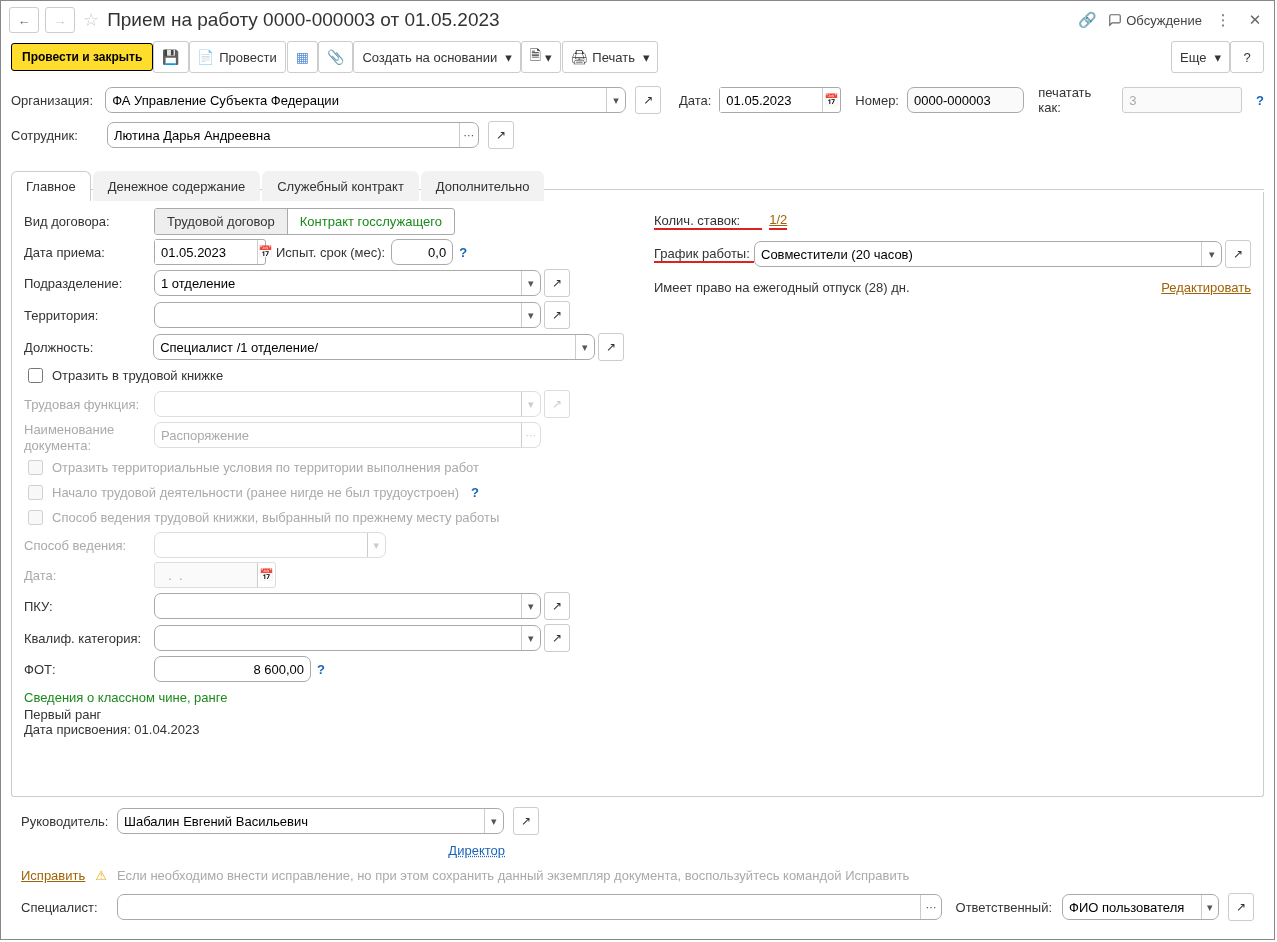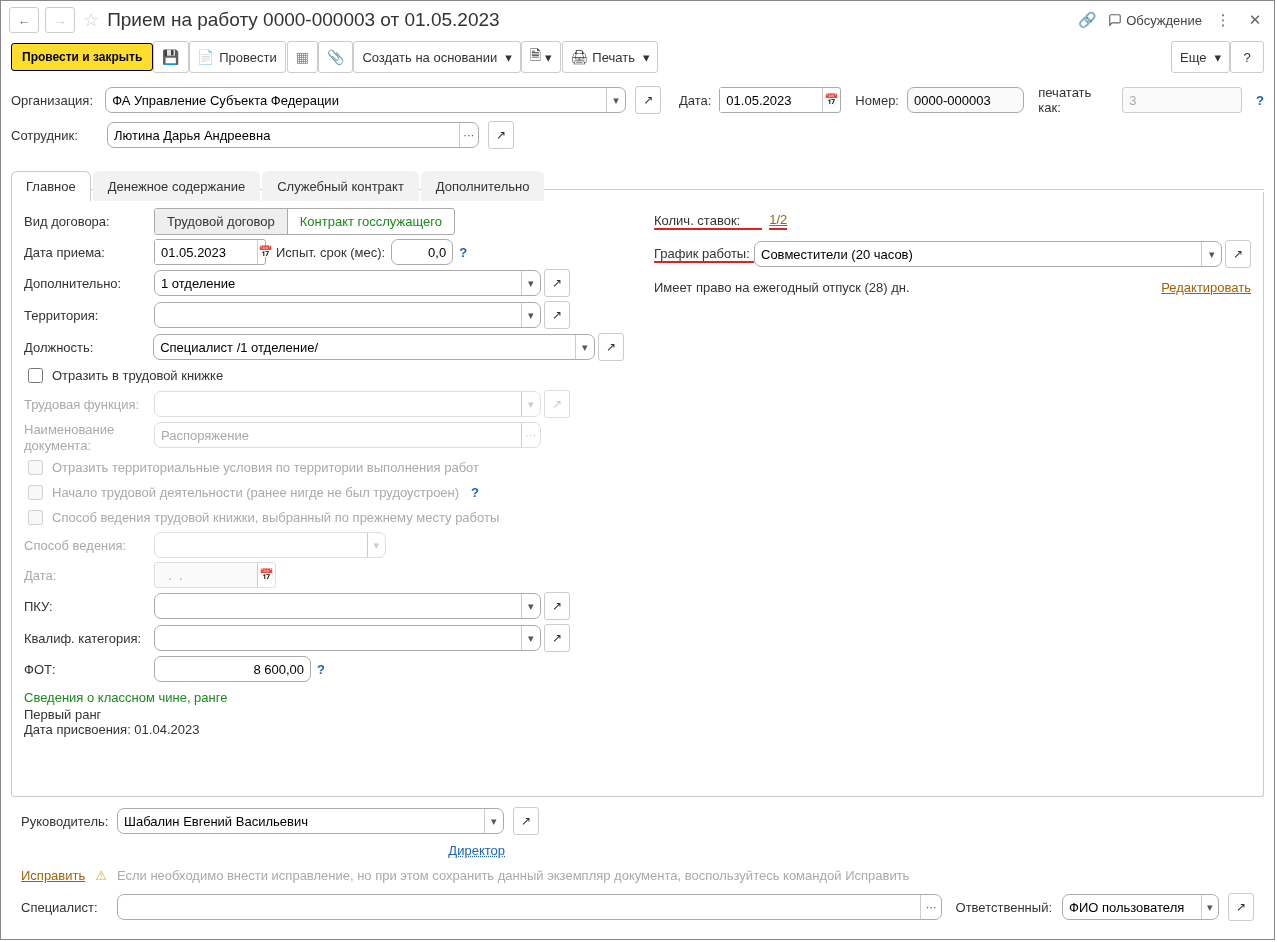--- a/index.html
+++ b/index.html
@@ -181,21 +181,21 @@
         <input value="01.05.2023" style="">
         <div class="cal">📅</div>
       </div>
       <span style="margin-left:10px">Испыт. срок (мес):</span>
       <div class="inpwrap num-inp" style="margin-left:6px">
         <input class="ralign" value="0,0" style="">
       </div>
       <span class="q">?</span>
      </div>
      <div class="field-row">
-      <span class="field-lbl">Дополнительно:</span>
+      <span class="field-lbl">Подразделение:</span>
       <div class="inpwrap w385">
         <input value="1 отделение" style="">
         <div class="addon">▾</div>
       </div>
       <div class="extbtn">↗</div>
      </div>
      <div class="field-row">
       <span class="field-lbl">Территория:</span>
       <div class="inpwrap w385">
         <input value="" style="">

